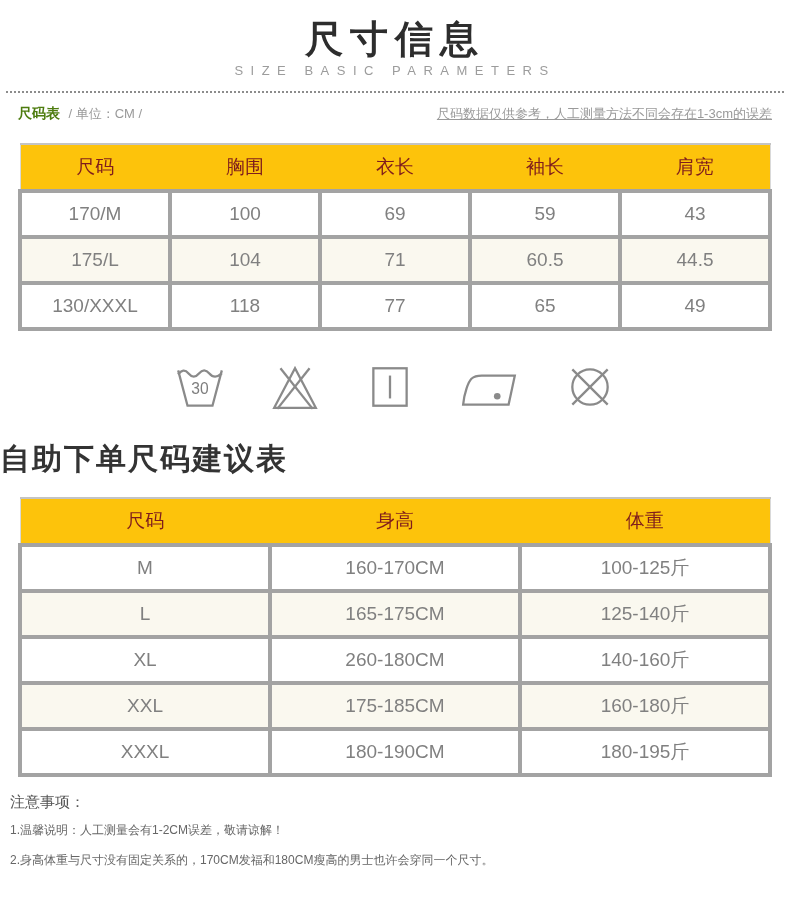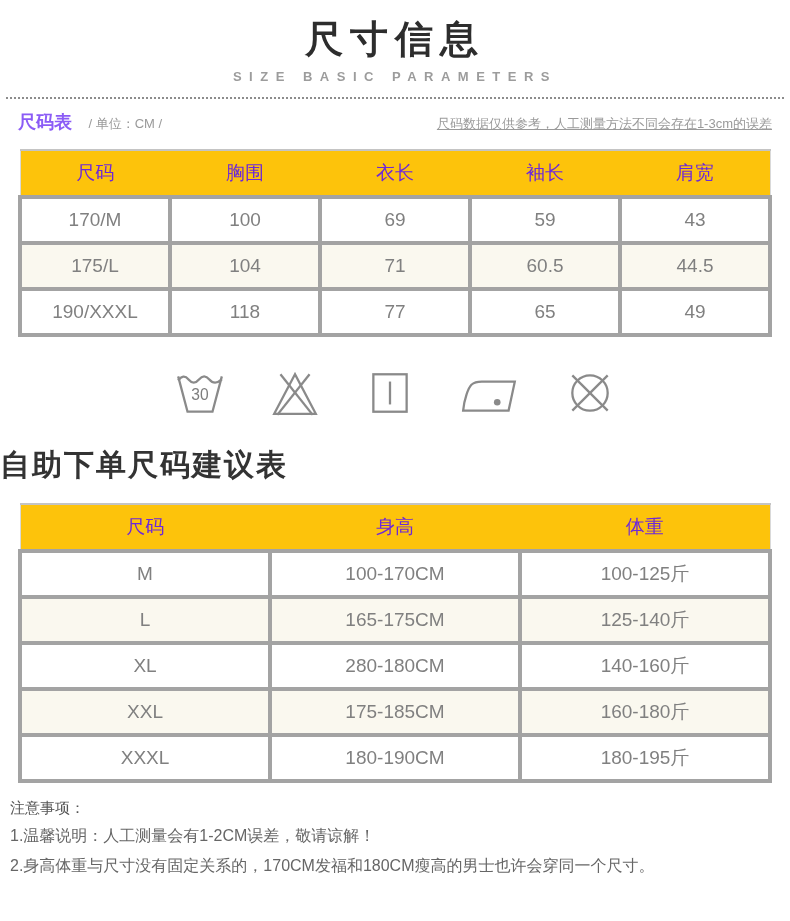--- a/index.html
+++ b/index.html
@@ -8,42 +8,42 @@
     font-family:"Liberation Sans","DejaVu Sans",sans-serif;
     position:relative;box-sizing:border-box;
   }
   
   .hero{text-align:center;padding-top:16px;}
   .hero-title{
     margin:0;font-size:38px;line-height:46px;font-weight:600;
     color:#2d2d2d;letter-spacing:7px;
   }
   .hero-subtitle{
-    margin-top:7px;font-size:13px;color:#9c9c9c;letter-spacing:7.5px;font-weight:bold;
+    margin-top:1px;font-size:13px;color:#9c9c9c;letter-spacing:7.5px;
   }
   .dotted-divider{
     border:none;border-top:2px dotted #8c8c8c;
     margin:13px 6px 0 6px;height:0;
   }
   
   .subheader{
     display:flex;justify-content:space-between;align-items:baseline;
     padding:11px 18px 0 18px;height:30px;
   }
-  .size-chart-label{font-size:18px;font-weight:700;color:#8b5cf6;}
-  .unit-label{font-size:13px;color:#9a9a9a;margin-left:12px;}
+  .size-chart-label{font-size:14px;font-weight:700;color:#4d7c0f;}
+  .unit-label{font-size:13px;color:#9a9a9a;margin-left:4px;}
   .disclaimer{font-size:13px;color:#9a9a9a;text-decoration:underline;}
   
   .data-table{
     width:754px;margin:9px auto 0 auto;border-collapse:collapse;table-layout:fixed;
     border:1px solid #d9d9d9;border-top:2px solid #c4c4c4;
   }
   .data-table th{
     background:var(--accent,#fdc30b);height:42px;font-size:19px;font-weight:500;
-    color:#6d28d9;text-align:center;border:none;
+    color:#7f1d1d;text-align:center;border:none;
   }
   .data-table td{
     height:40px;text-align:center;font-size:19px;color:#808080;
     border:4px solid #a3a3a3;background:#ffffff;font-weight:400;
   }
   .data-table tbody tr:nth-child(even) td{background:var(--rowalt,#faf8ef);}
   
   .care-row{
     display:flex;justify-content:center;align-items:center;gap:43px;margin-top:30px;height:52px;
   }
@@ -53,21 +53,21 @@
   .care-text{font-size:15px;fill:#7d7d7d;font-family:"Liberation Sans","DejaVu Sans",sans-serif;}
   
   .suggestion-title{
     text-align:left;font-size:30px;font-weight:700;color:#333;
     margin:26px 0 0 0;letter-spacing:2px;
   }
   .suggestion-table-wrap{margin-top:17px;}
   
   .notes{padding:12px 12px 0 10px;}
   .notes-heading{font-size:15px;color:#555;line-height:26px;}
-  .note-item{font-size:16px;color:#666;line-height:30px;}
+  .note-item{font-size:12px;color:#666;line-height:30px;}
 </style>
 </head>
 <body>
 
 <div class="page">
 
   <div class="hero">
     <h1 class="hero-title">尺寸信息</h1>
     <div class="hero-subtitle">SIZE BASIC PARAMETERS</div>
   </div>
@@ -100,21 +100,21 @@
           <td>43</td>
         </tr>
         <tr>
           <td>175/L</td>
           <td>104</td>
           <td>71</td>
           <td>60.5</td>
           <td>44.5</td>
         </tr>
         <tr>
-          <td>190/XXXL</td>
+          <td>130/XXXL</td>
           <td>118</td>
           <td>77</td>
           <td>65</td>
           <td>49</td>
         </tr>
       </tbody>
   </table>
 
   <div class="care-row">
     <span class="care-icon">
@@ -159,31 +159,31 @@
       <thead>
           <tr>
             <th>尺码</th>
             <th>身高</th>
             <th>体重</th>
           </tr>
         </thead>
       <tbody>
           <tr>
             <td>M</td>
-            <td>100-170CM</td>
+            <td>160-170CM</td>
             <td>100-125斤</td>
           </tr>
           <tr>
             <td>L</td>
             <td>165-175CM</td>
             <td>125-140斤</td>
           </tr>
           <tr>
             <td>XL</td>
-            <td>280-180CM</td>
+            <td>260-180CM</td>
             <td>140-160斤</td>
           </tr>
           <tr>
             <td>XXL</td>
             <td>175-185CM</td>
             <td>160-180斤</td>
           </tr>
           <tr>
             <td>XXXL</td>
             <td>180-190CM</td>

